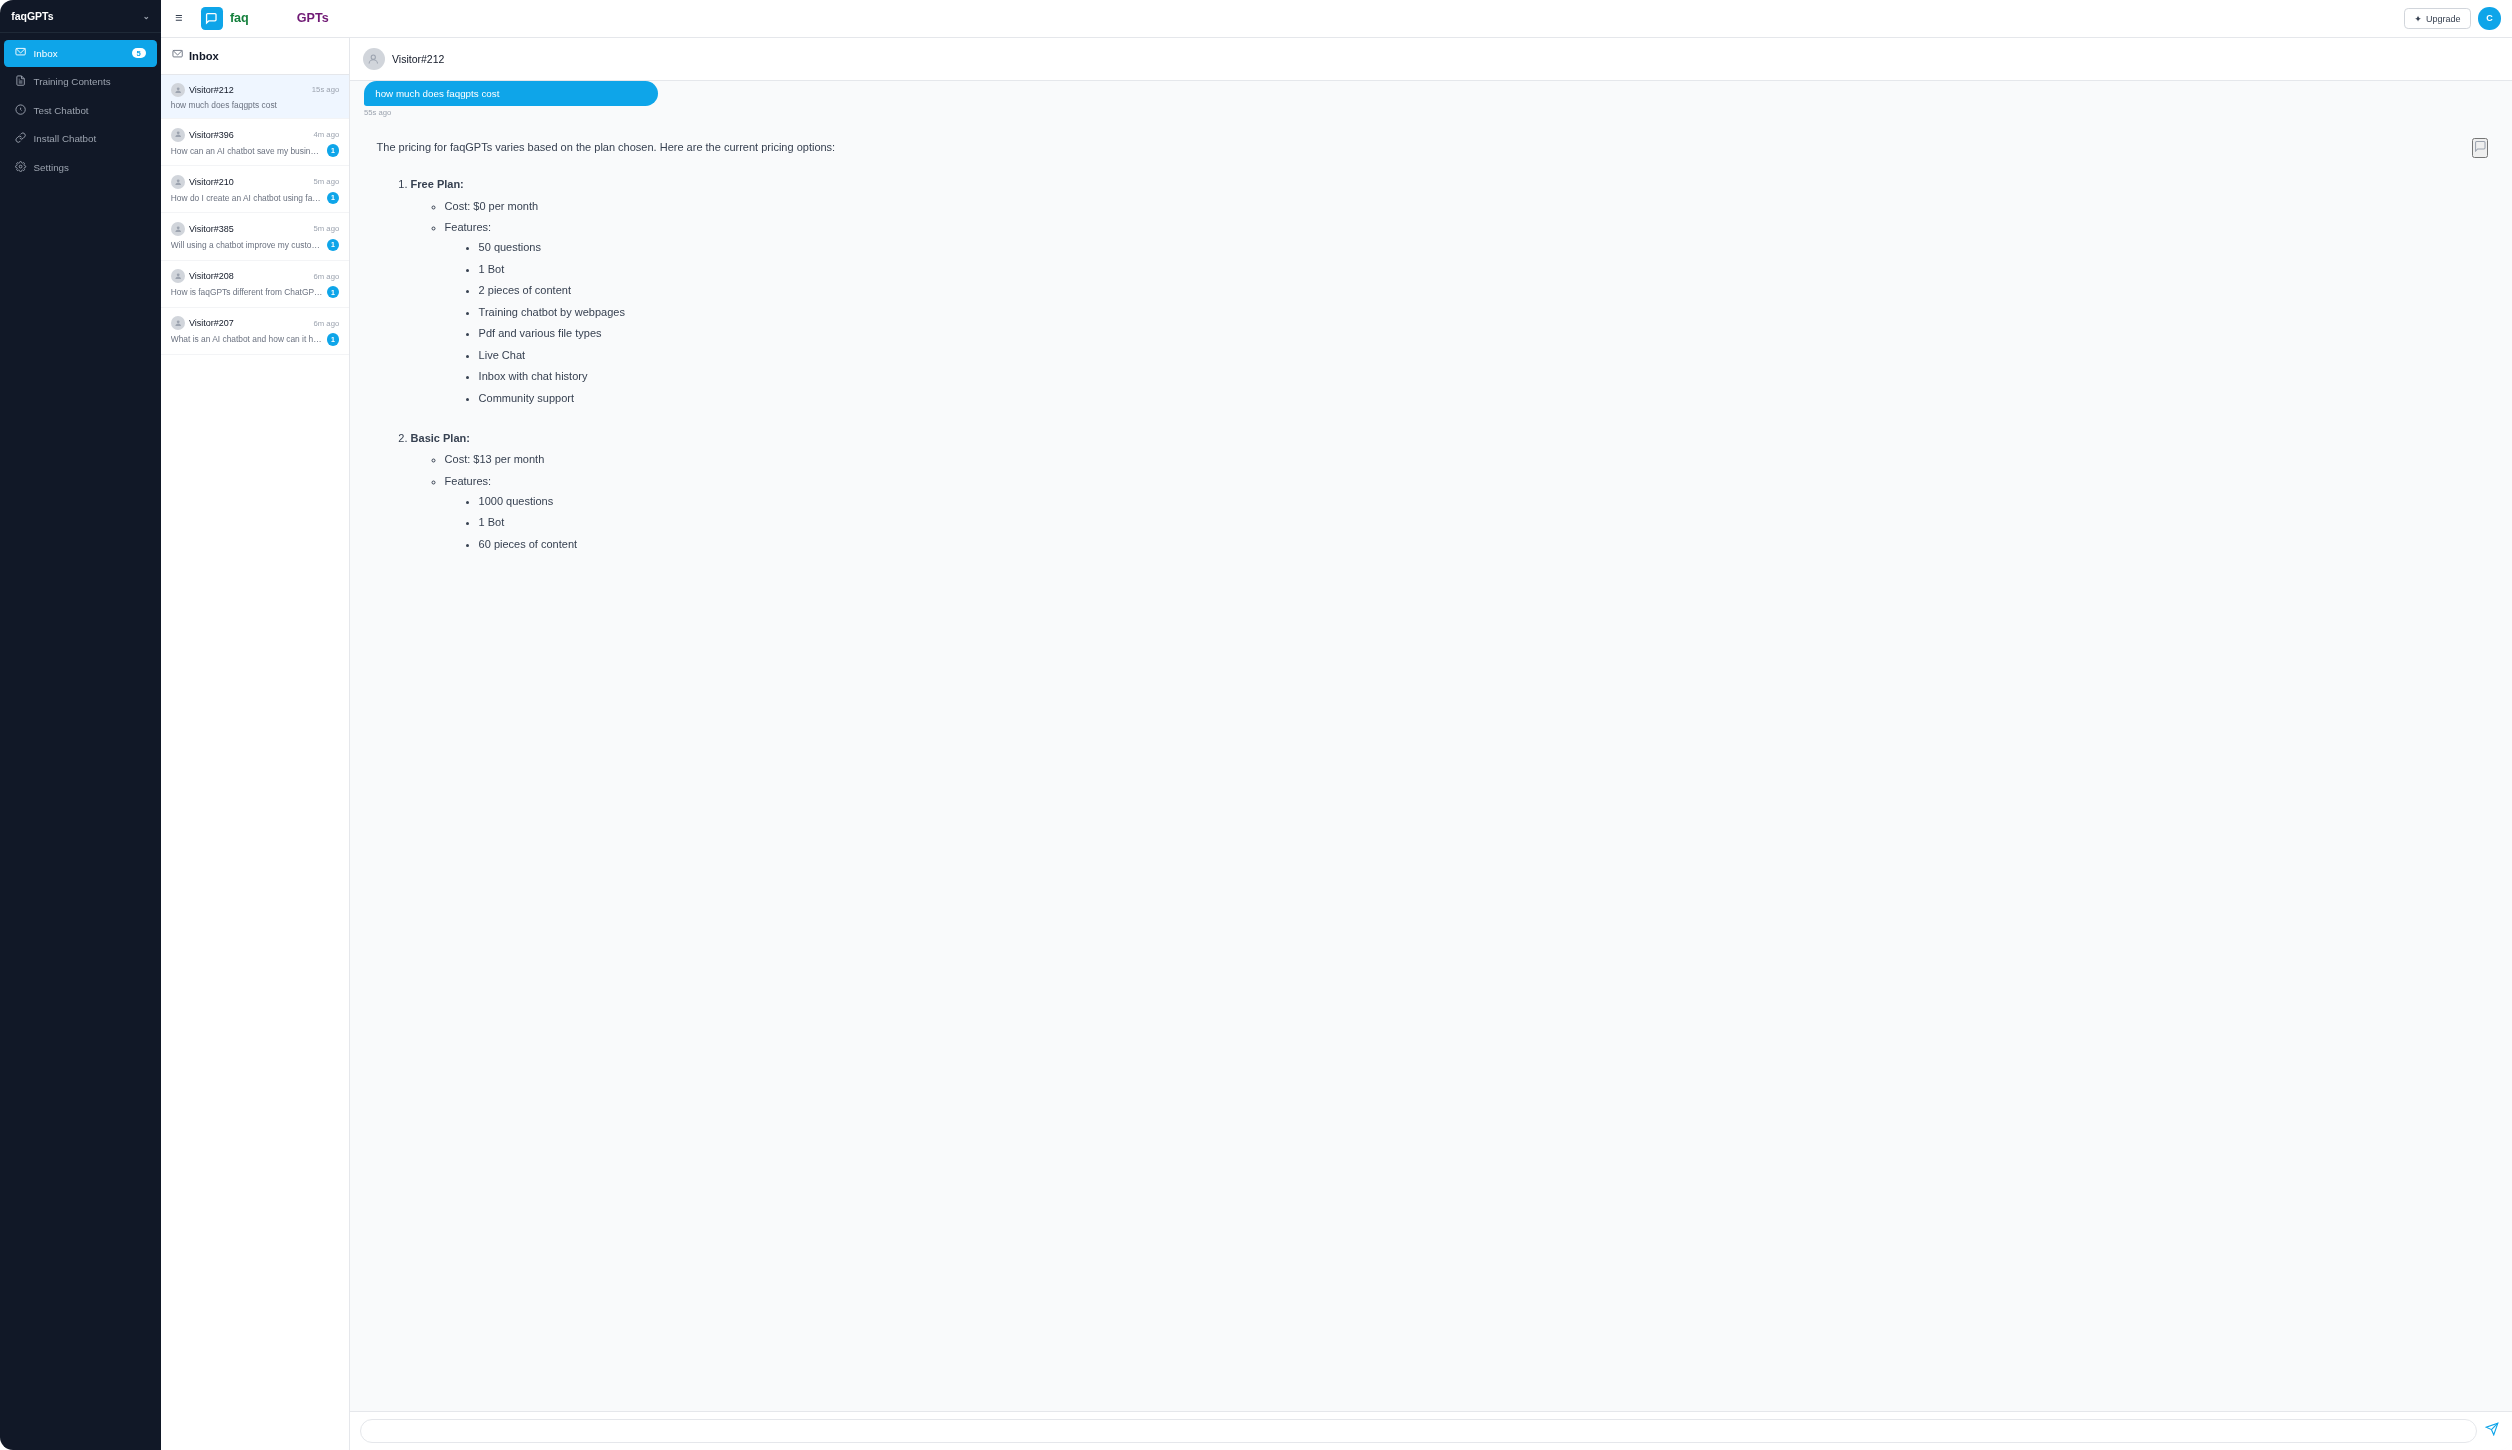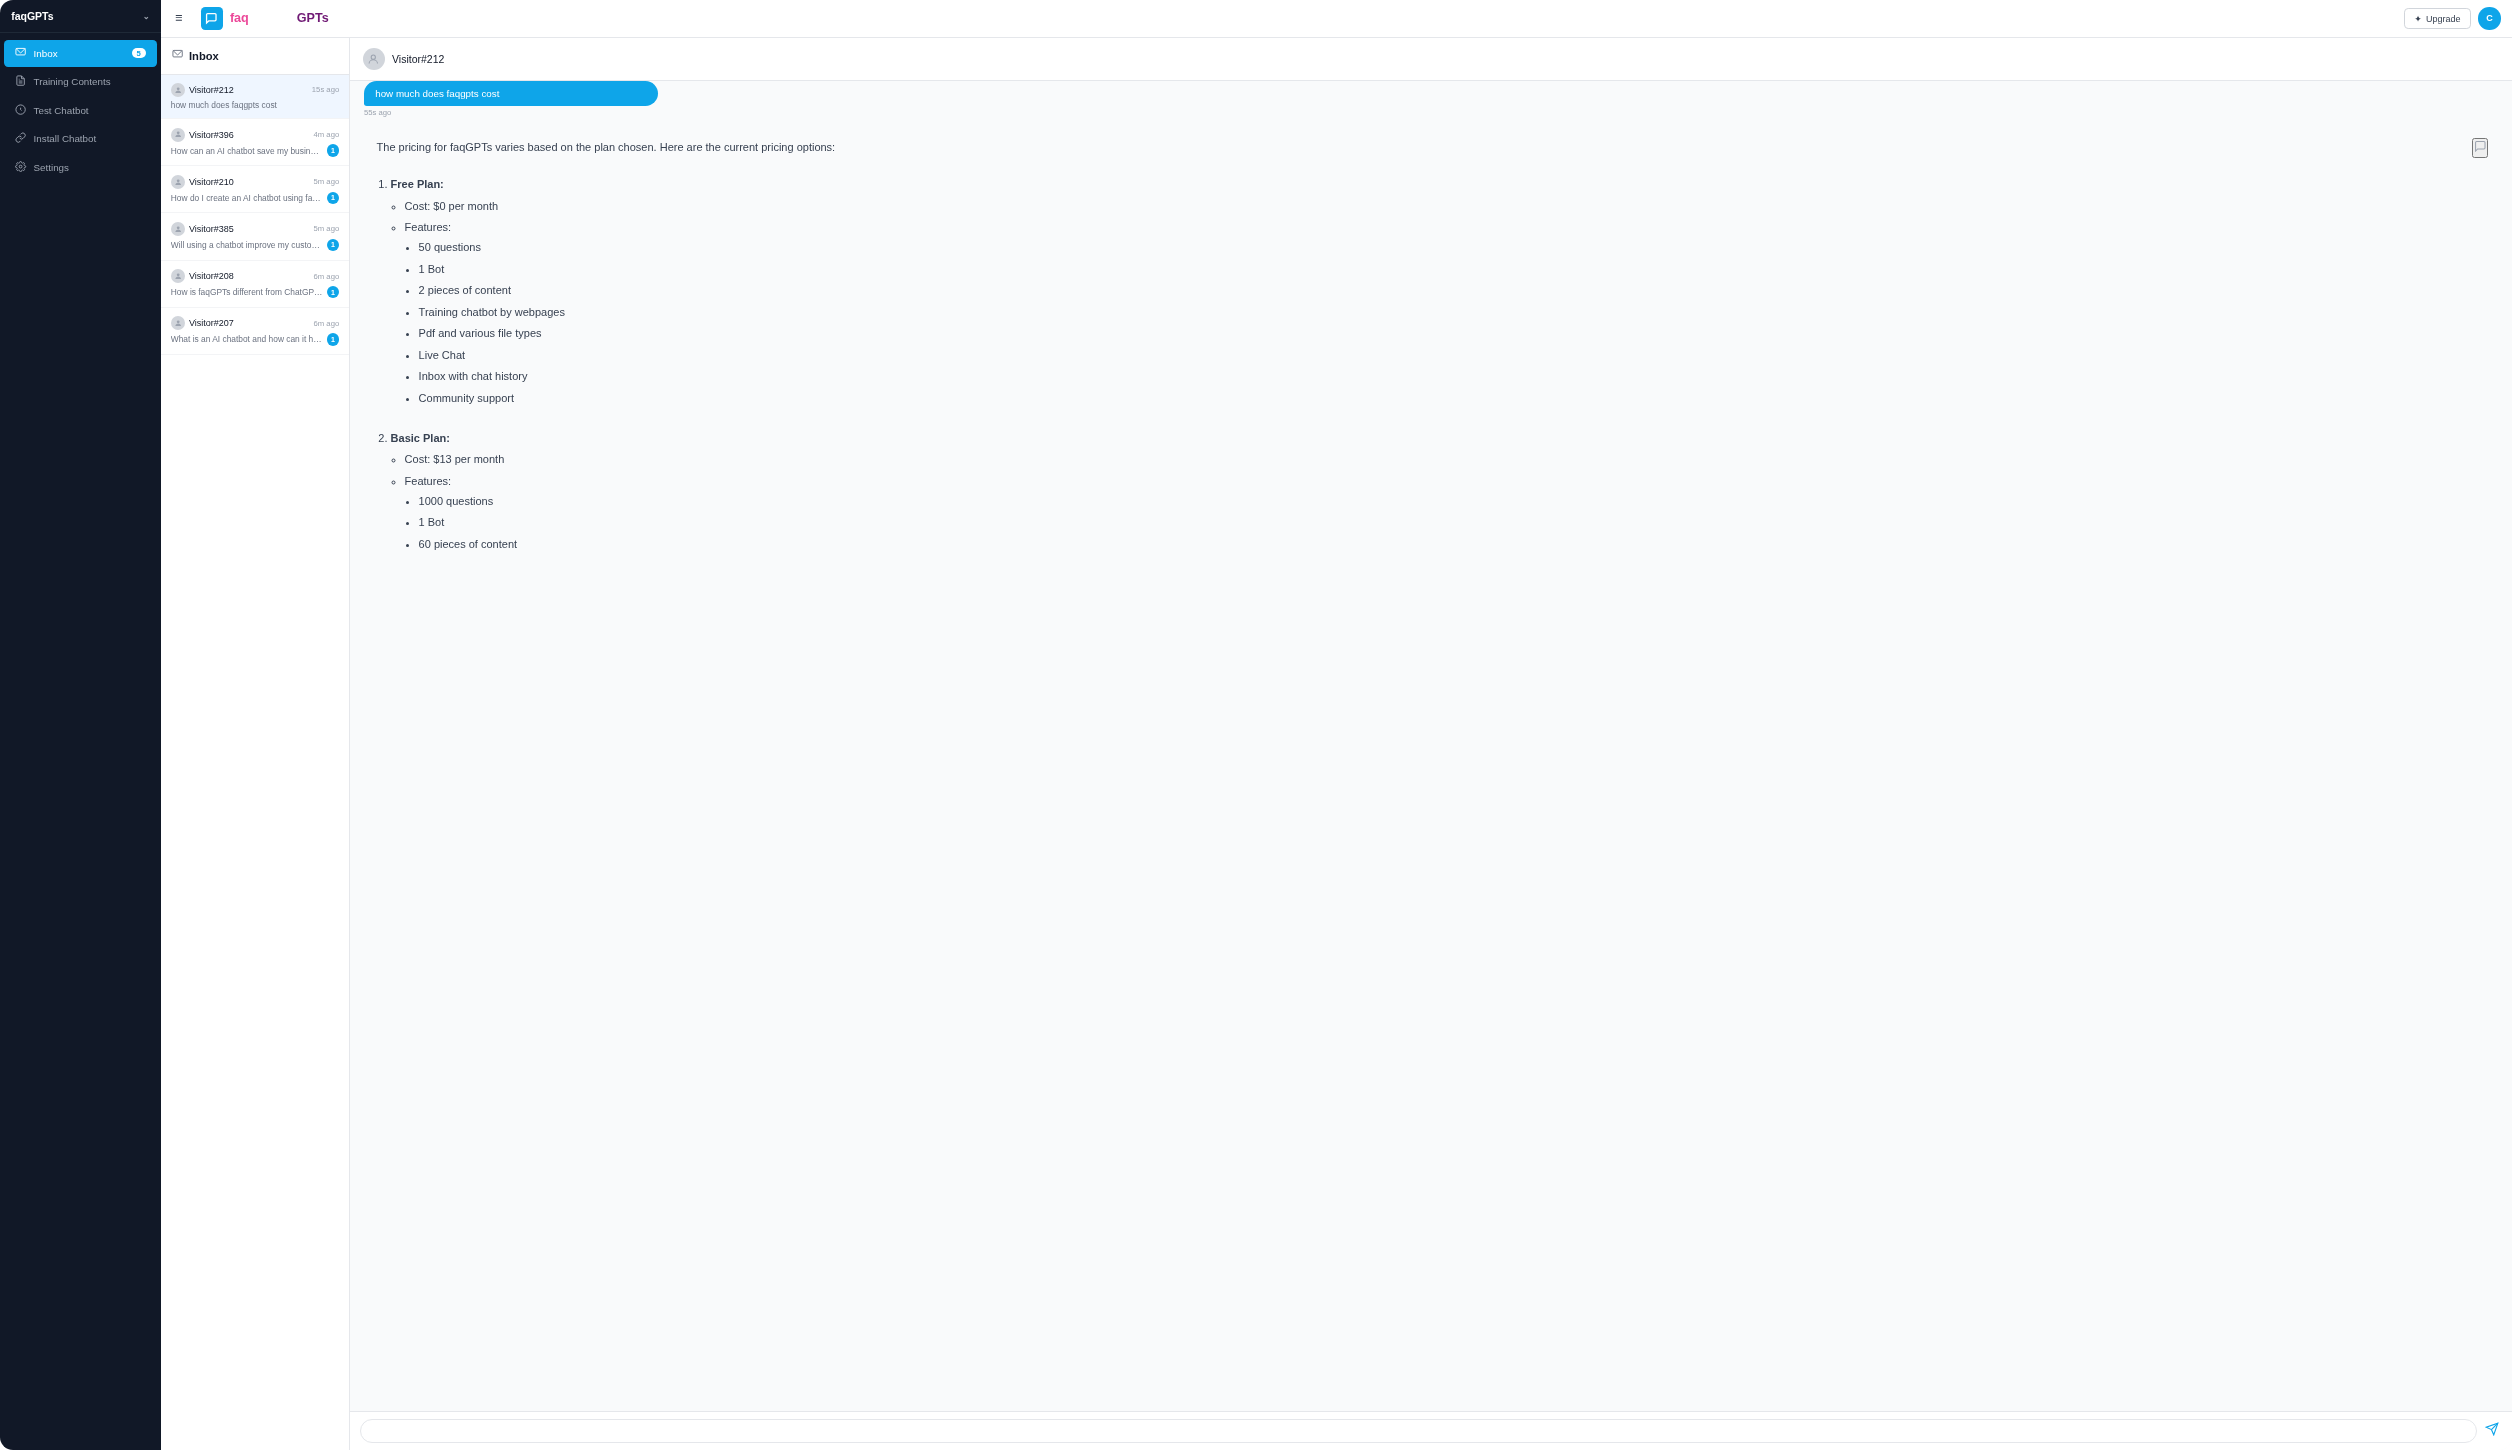--- a/index.html
+++ b/index.html
@@ -11,21 +11,21 @@
       border-bottom: 0.7px solid #e5e7eb; padding: 0 11.2px;
       flex-shrink: 0;
     }
     .topbar-left { display: flex; align-items: center; gap: 7px; }
     .topbar-logo-icon {
       width: 22.4px; height: 22.4px; border-radius: 4.2px;
       background: #0ea5e9; display: flex; align-items: center; justify-content: center;
       color: #fff; font-size: 9.8px; font-weight: bold;
     }
     .topbar-title { font-size: 12.6px; font-weight: 600; }
-    .topbar-title span.faq { color: #ec4899; text-align: center; }
+    .topbar-title span.faq { color: #15803d; text-align: center; }
     .topbar-title span.gpts { color: #701a75; margin-left: 48px; }
     .topbar-spacer { flex: 1; }
     .upgrade-btn {
       display: flex; align-items: center; gap: 4.2px;
       border: 0.7px solid #d1d5db; border-radius: 4.2px;
       padding: 4.2px 9.8px; font-size: 9px; cursor: pointer;
       background: #fff; color: #374151;
     }
     .avatar-btn {
       width: 22.4px; height: 22.4px; border-radius: 50%;
@@ -103,21 +103,21 @@
     .msg-user { align-self: flex-start; }
     .msg-user .bubble {
       background: #0ea5e9; color: #fff; padding: 7px 11.2px;
       border-radius: 12.6px 12.6px 12.6px 2.8px; font-size: 9.8px; max-width: 294px;
     }
     .msg-time { font-size: 7.7px; color: #9ca3af; margin-top: 2px; }
 
     .response-area { padding: 9.8px 12.6px; font-size: 11px; color: #374151; line-height: 1.7; flex: 1; overflow-y: auto; }
     .response-area ol { padding-left: 14px; }
     .response-area ul { padding-left: 14px; list-style: disc; }
-    .response-area li { margin-bottom: 2.8px; }
+    .response-area li { margin-bottom: 2.8px; margin-left: 20px; }
     .response-area .sub-list { list-style: circle; padding-left: 14px; margin-top: 2.8px; }
     .response-area .sub-sub-list { list-style: disc; padding-left: 14px; margin-top: 1.4px; }
 
     .chat-input-bar {
       padding: 7px 9.8px; border-top: 0.7px solid #e5e7eb; background: #fff;
       display: flex; align-items: center; gap: 5.6px; flex-shrink: 0;
     }
     .chat-input {
       flex: 1; border: 0.7px solid #e5e7eb; border-radius: 14px;
       padding: 5.6px 11.2px; font-size: 9.8px; outline: none; color: #374151;

